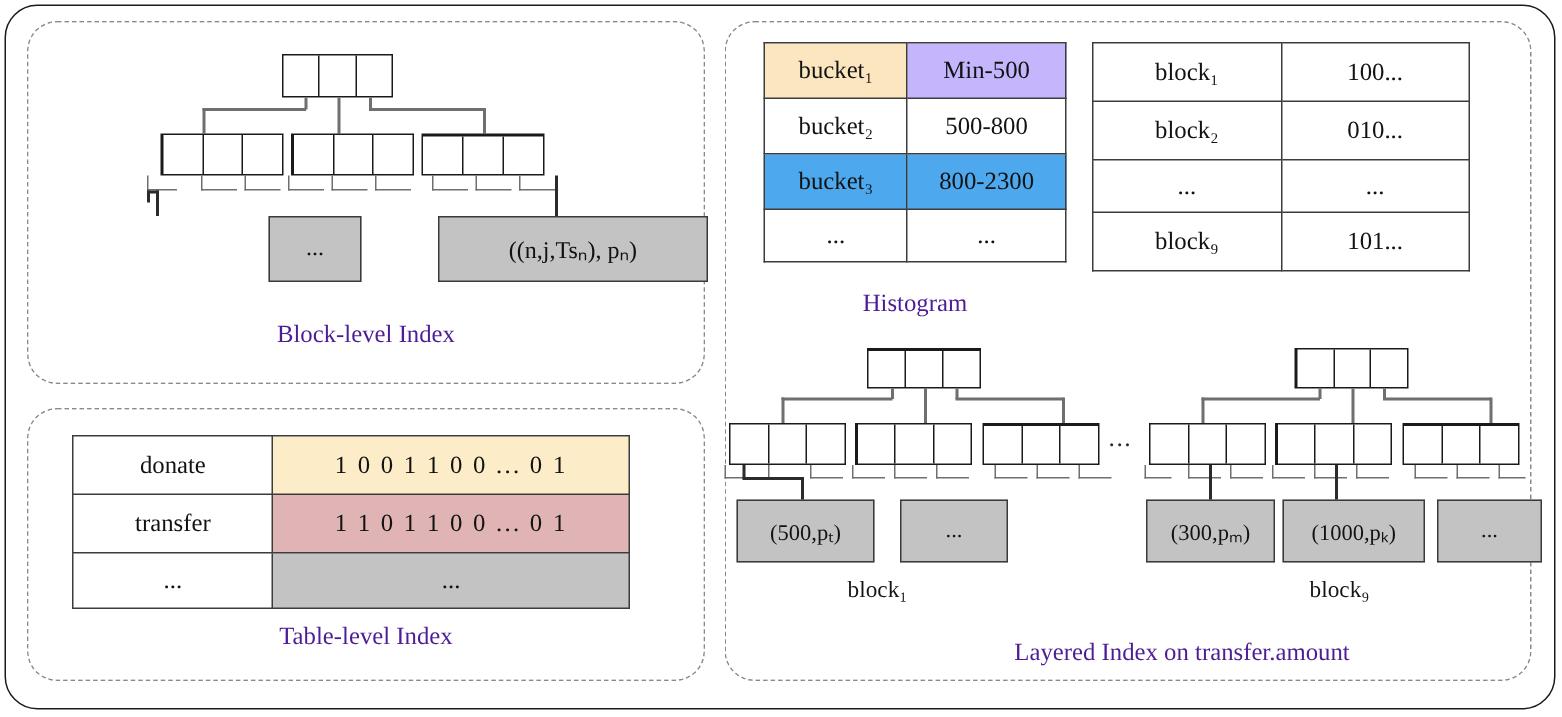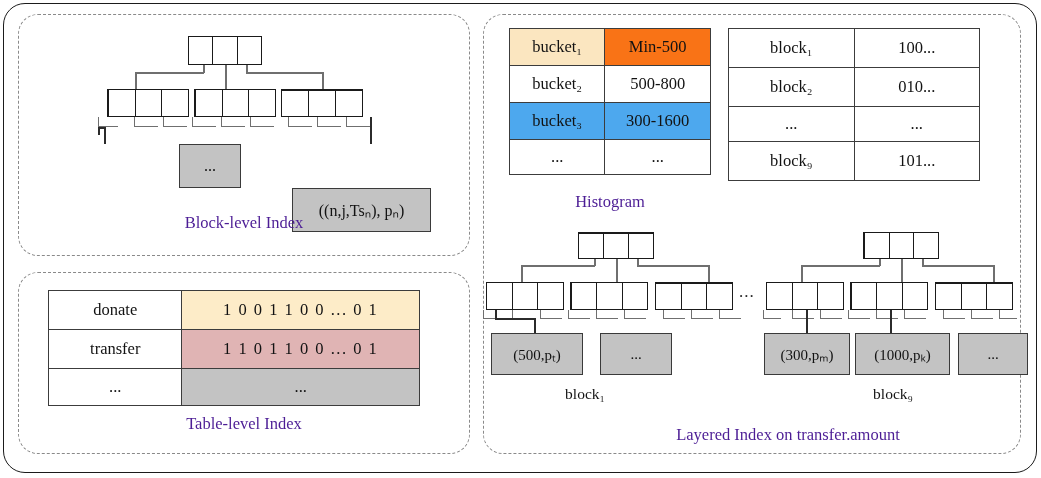--- a/index.html
+++ b/index.html
@@ -101,21 +101,21 @@
   <div class="stub" style="left:288px;top:117px;width:24px;height:10px;"></div>
   <div class="stub" style="left:317px;top:117px;width:24px;height:10px;"></div>
   <div class="stub" style="left:346px;top:117px;width:24px;height:10px;"></div>
 
   <div class="ln vline dark" style="left:98px;top:127px;height:8px;"></div>
   <div class="ln hline dark" style="left:98px;top:127px;width:8px;"></div>
   <div class="ln vline dark" style="left:104px;top:127px;height:17px;"></div>
   <div class="ln vline dark" style="left:370px;top:117px;height:27px;"></div>
 
   <div class="greybox" style="left:179px;top:144px;width:62px;height:44px;">...</div>
-  <div class="greybox" style="left:292px;top:144px;width:139px;height:44px;margin-top:44px;">((n,j,Tsₙ), pₙ)</div>
+  <div class="greybox" style="left:292px;top:144px;width:180px;height:44px;">((n,j,Tsₙ), pₙ)</div>
 
   <div class="caption" style="left:0px;top:213px;width:488px;">Block-level Index</div>
 
   <div class="dashed-panel" id="panel-table"></div>
 
   <table class="tbl outlined" style="left:48px;top:290px;width:372px;">
     <tbody>
         <tr>
       <td style="width:133px;height:38px;background:#ffffff;">donate</td>
       <td style="width:237px;height:38px;background:#fdecc8;letter-spacing:1.5px;">1 0 0 1 1 0 0 ... 0 1</td>
@@ -132,29 +132,29 @@
     </table>
 
   <div class="caption" style="left:0px;top:414px;width:488px;">Table-level Index</div>
 
   <div class="dashed-panel" id="panel-layered"></div>
 
   <table class="tbl outlined" style="left:509px;top:28px;width:202px;">
     <tbody>
         <tr>
       <td style="width:96px;height:36px;background:#fbe6c0;">bucket₁</td>
-      <td style="width:106px;height:36px;background:#f97316;">Min-500</td>
+      <td style="width:106px;height:36px;background:#c4b5fd;">Min-500</td>
     </tr>
     <tr>
       <td style="height:36px;background:#ffffff;">bucket₂</td>
       <td style="height:36px;background:#ffffff;">500-800</td>
     </tr>
     <tr>
       <td style="height:36px;background:#4da8ee;">bucket₃</td>
-      <td style="height:36px;background:#4da8ee;">300-1600</td>
+      <td style="height:36px;background:#4da8ee;">800-2300</td>
     </tr>
     <tr>
       <td style="height:34px;background:#ffffff;">...</td>
       <td style="height:34px;background:#ffffff;">...</td>
     </tr>
   </tbody>
     </table>
   <div class="caption" style="left:509px;top:192px;width:202px;">Histogram</div>
 
   <table class="tbl outlined" style="left:728px;top:28px;width:252px;">

